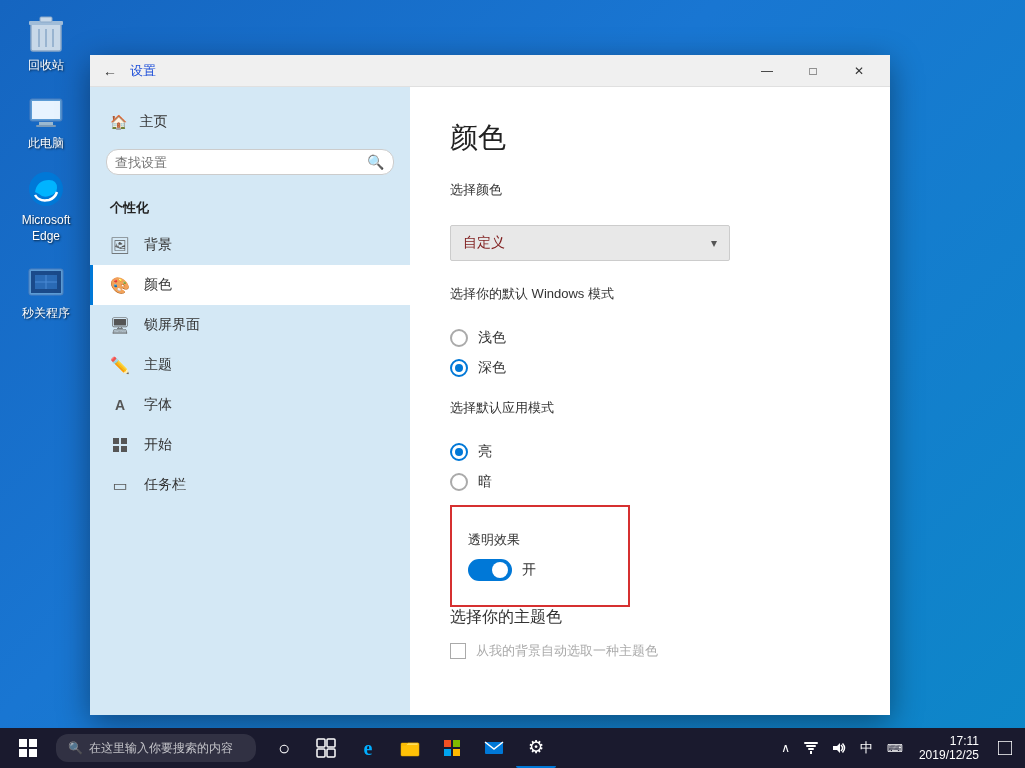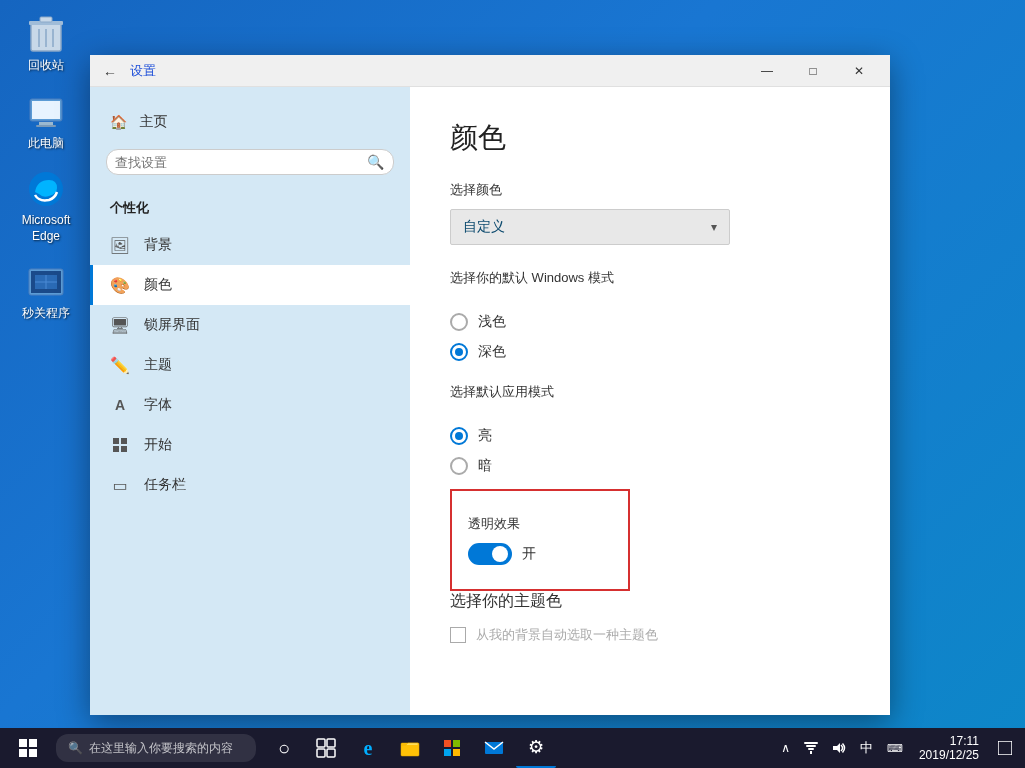--- a/index.html
+++ b/index.html
@@ -204,36 +204,36 @@
     }
     .page-title {
       font-size: 28px;
       font-weight: 300;
       color: #222;
       margin-bottom: 24px;
     }
     .section-label {
       font-size: 13px;
       color: #333;
-      margin-bottom: 10px;
+      margin-bottom: 26px;
     }
     .dropdown-select {
       width: 280px;
       height: 36px;
       border: 1px solid #ccc;
       background: #e8e8e8;
       display: flex;
       align-items: center;
       padding: 0 12px;
       cursor: pointer;
       justify-content: space-between;
       margin-bottom: 24px;
       border-radius: 2px;
     }
-    .dropdown-text { font-size: 14px; color: #0c4a6e; }
+    .dropdown-text { font-size: 14px; color: #7f1d1d; }
     .dropdown-arrow { font-size: 12px; color: #555; }
 
     .radio-group { margin-bottom: 8px; }
     .radio-item {
       display: flex;
       align-items: center;
       gap: 10px;
       padding: 6px 0;
       cursor: pointer;
     }

